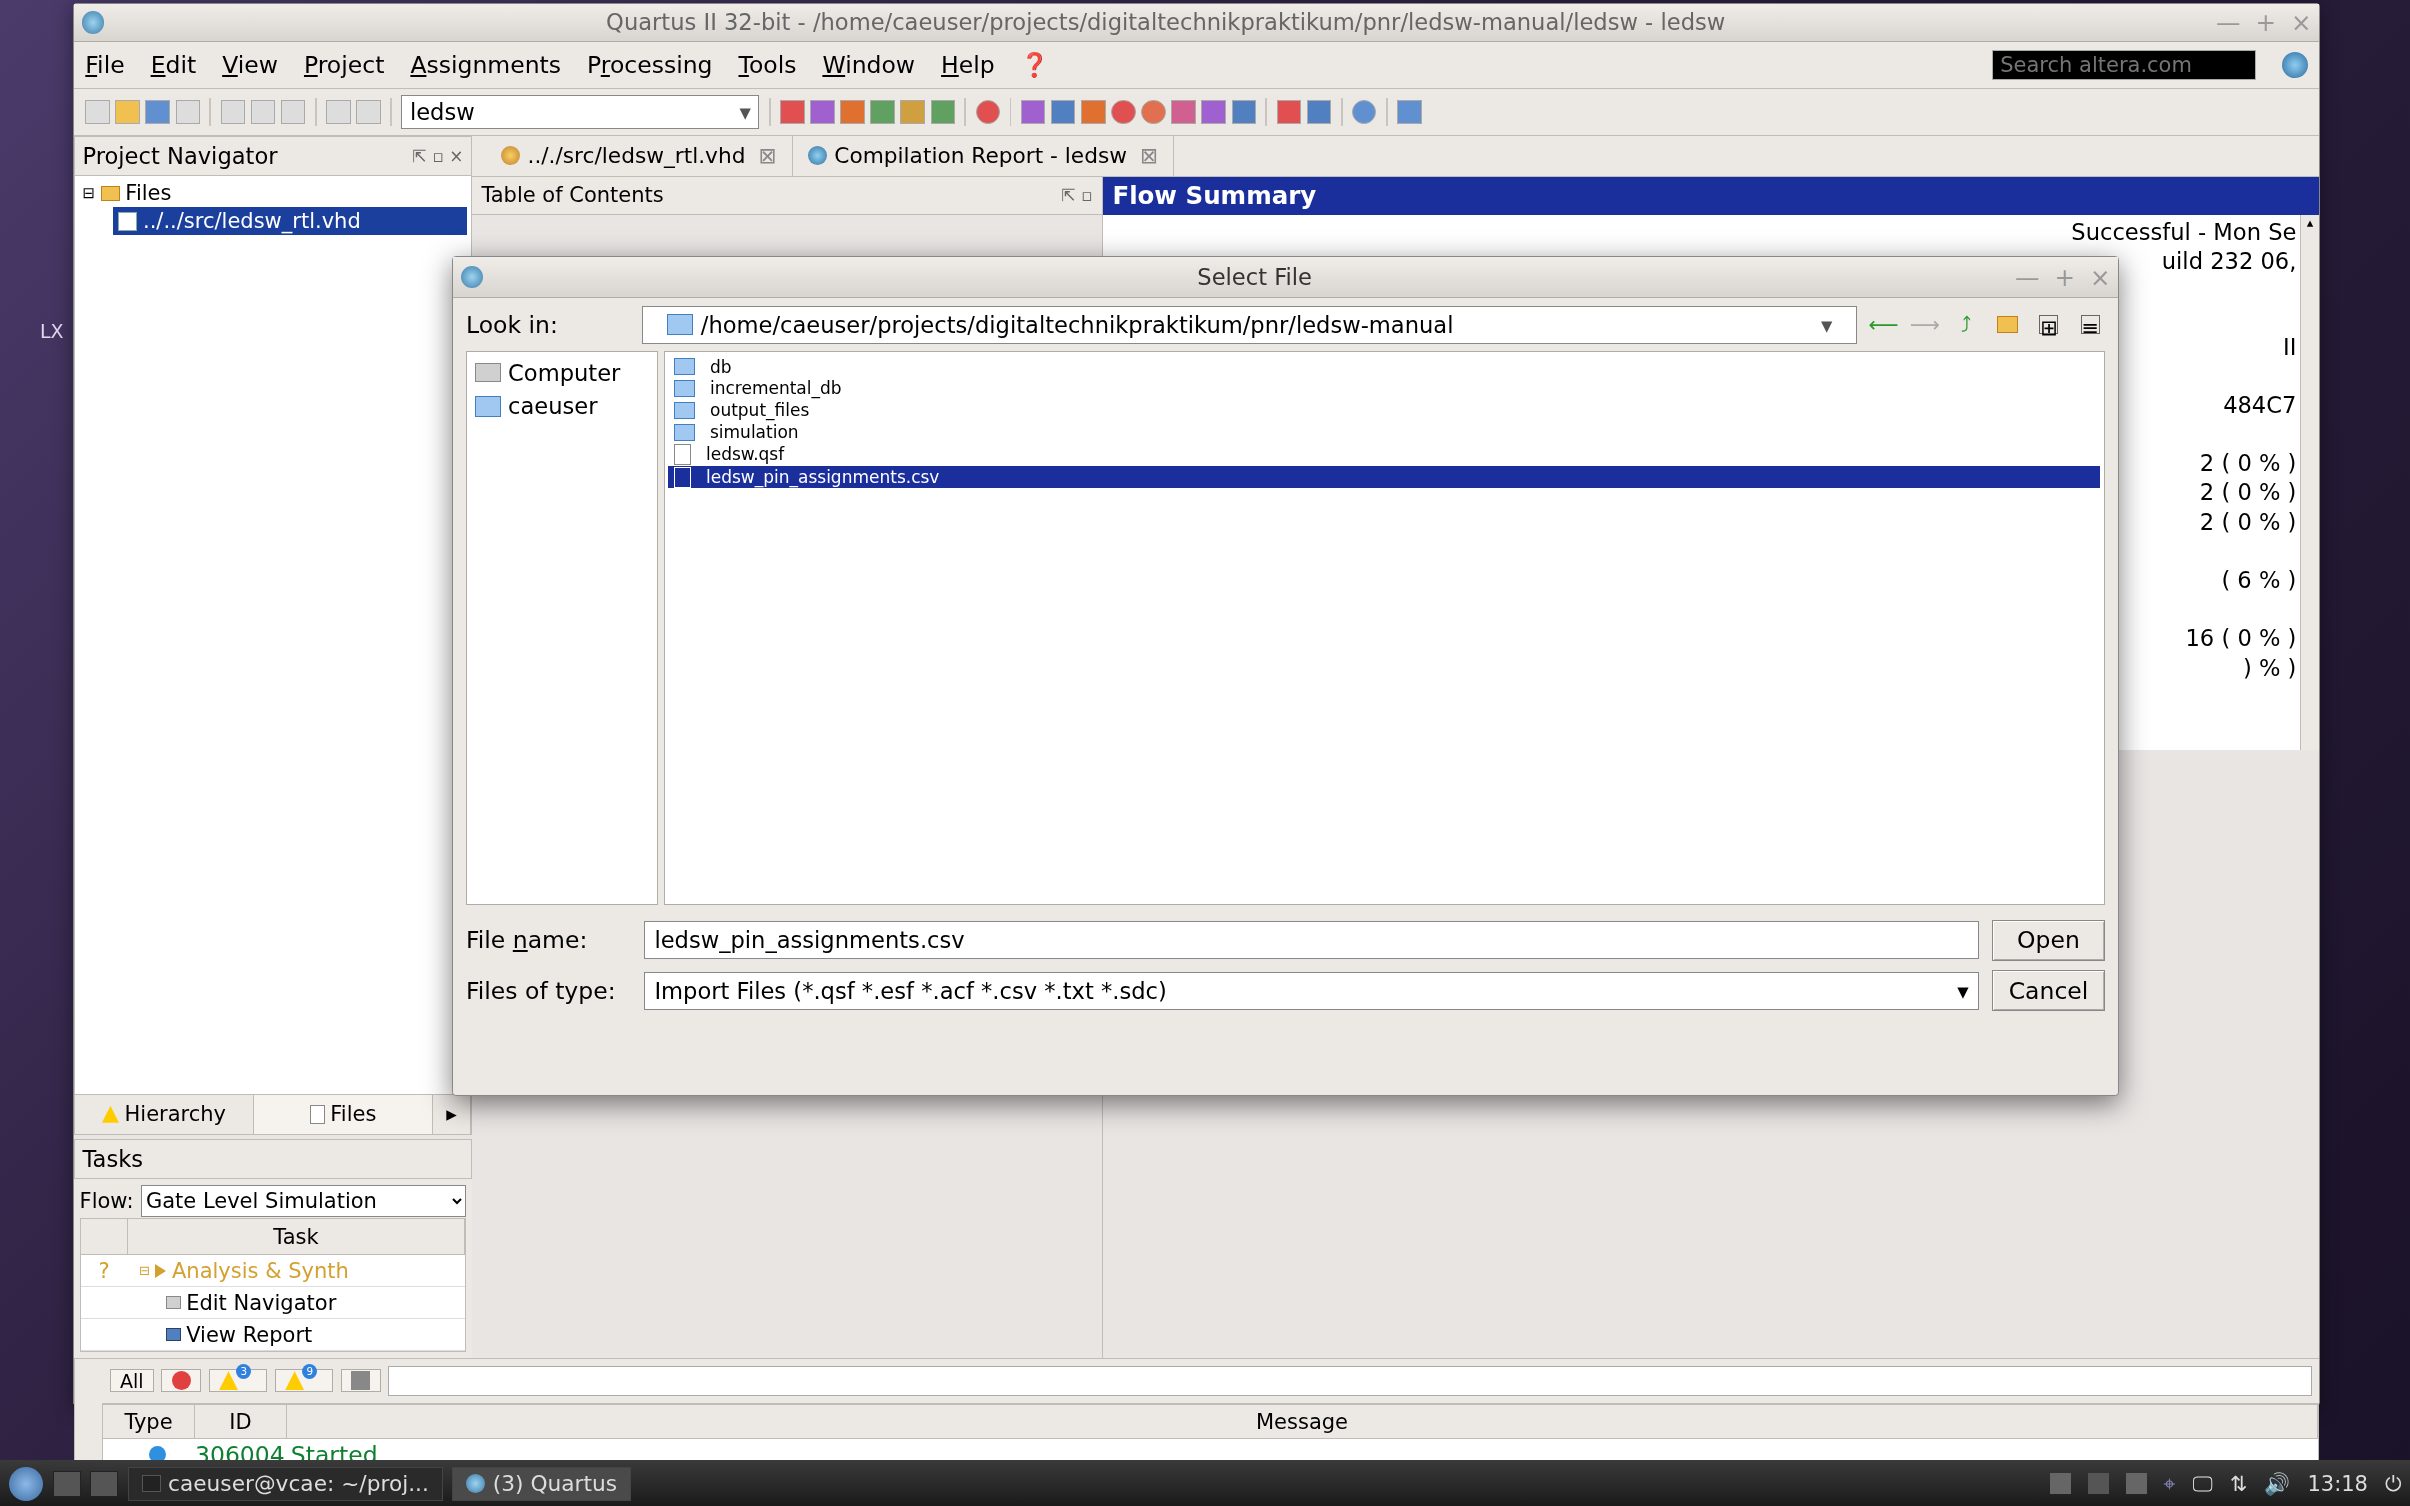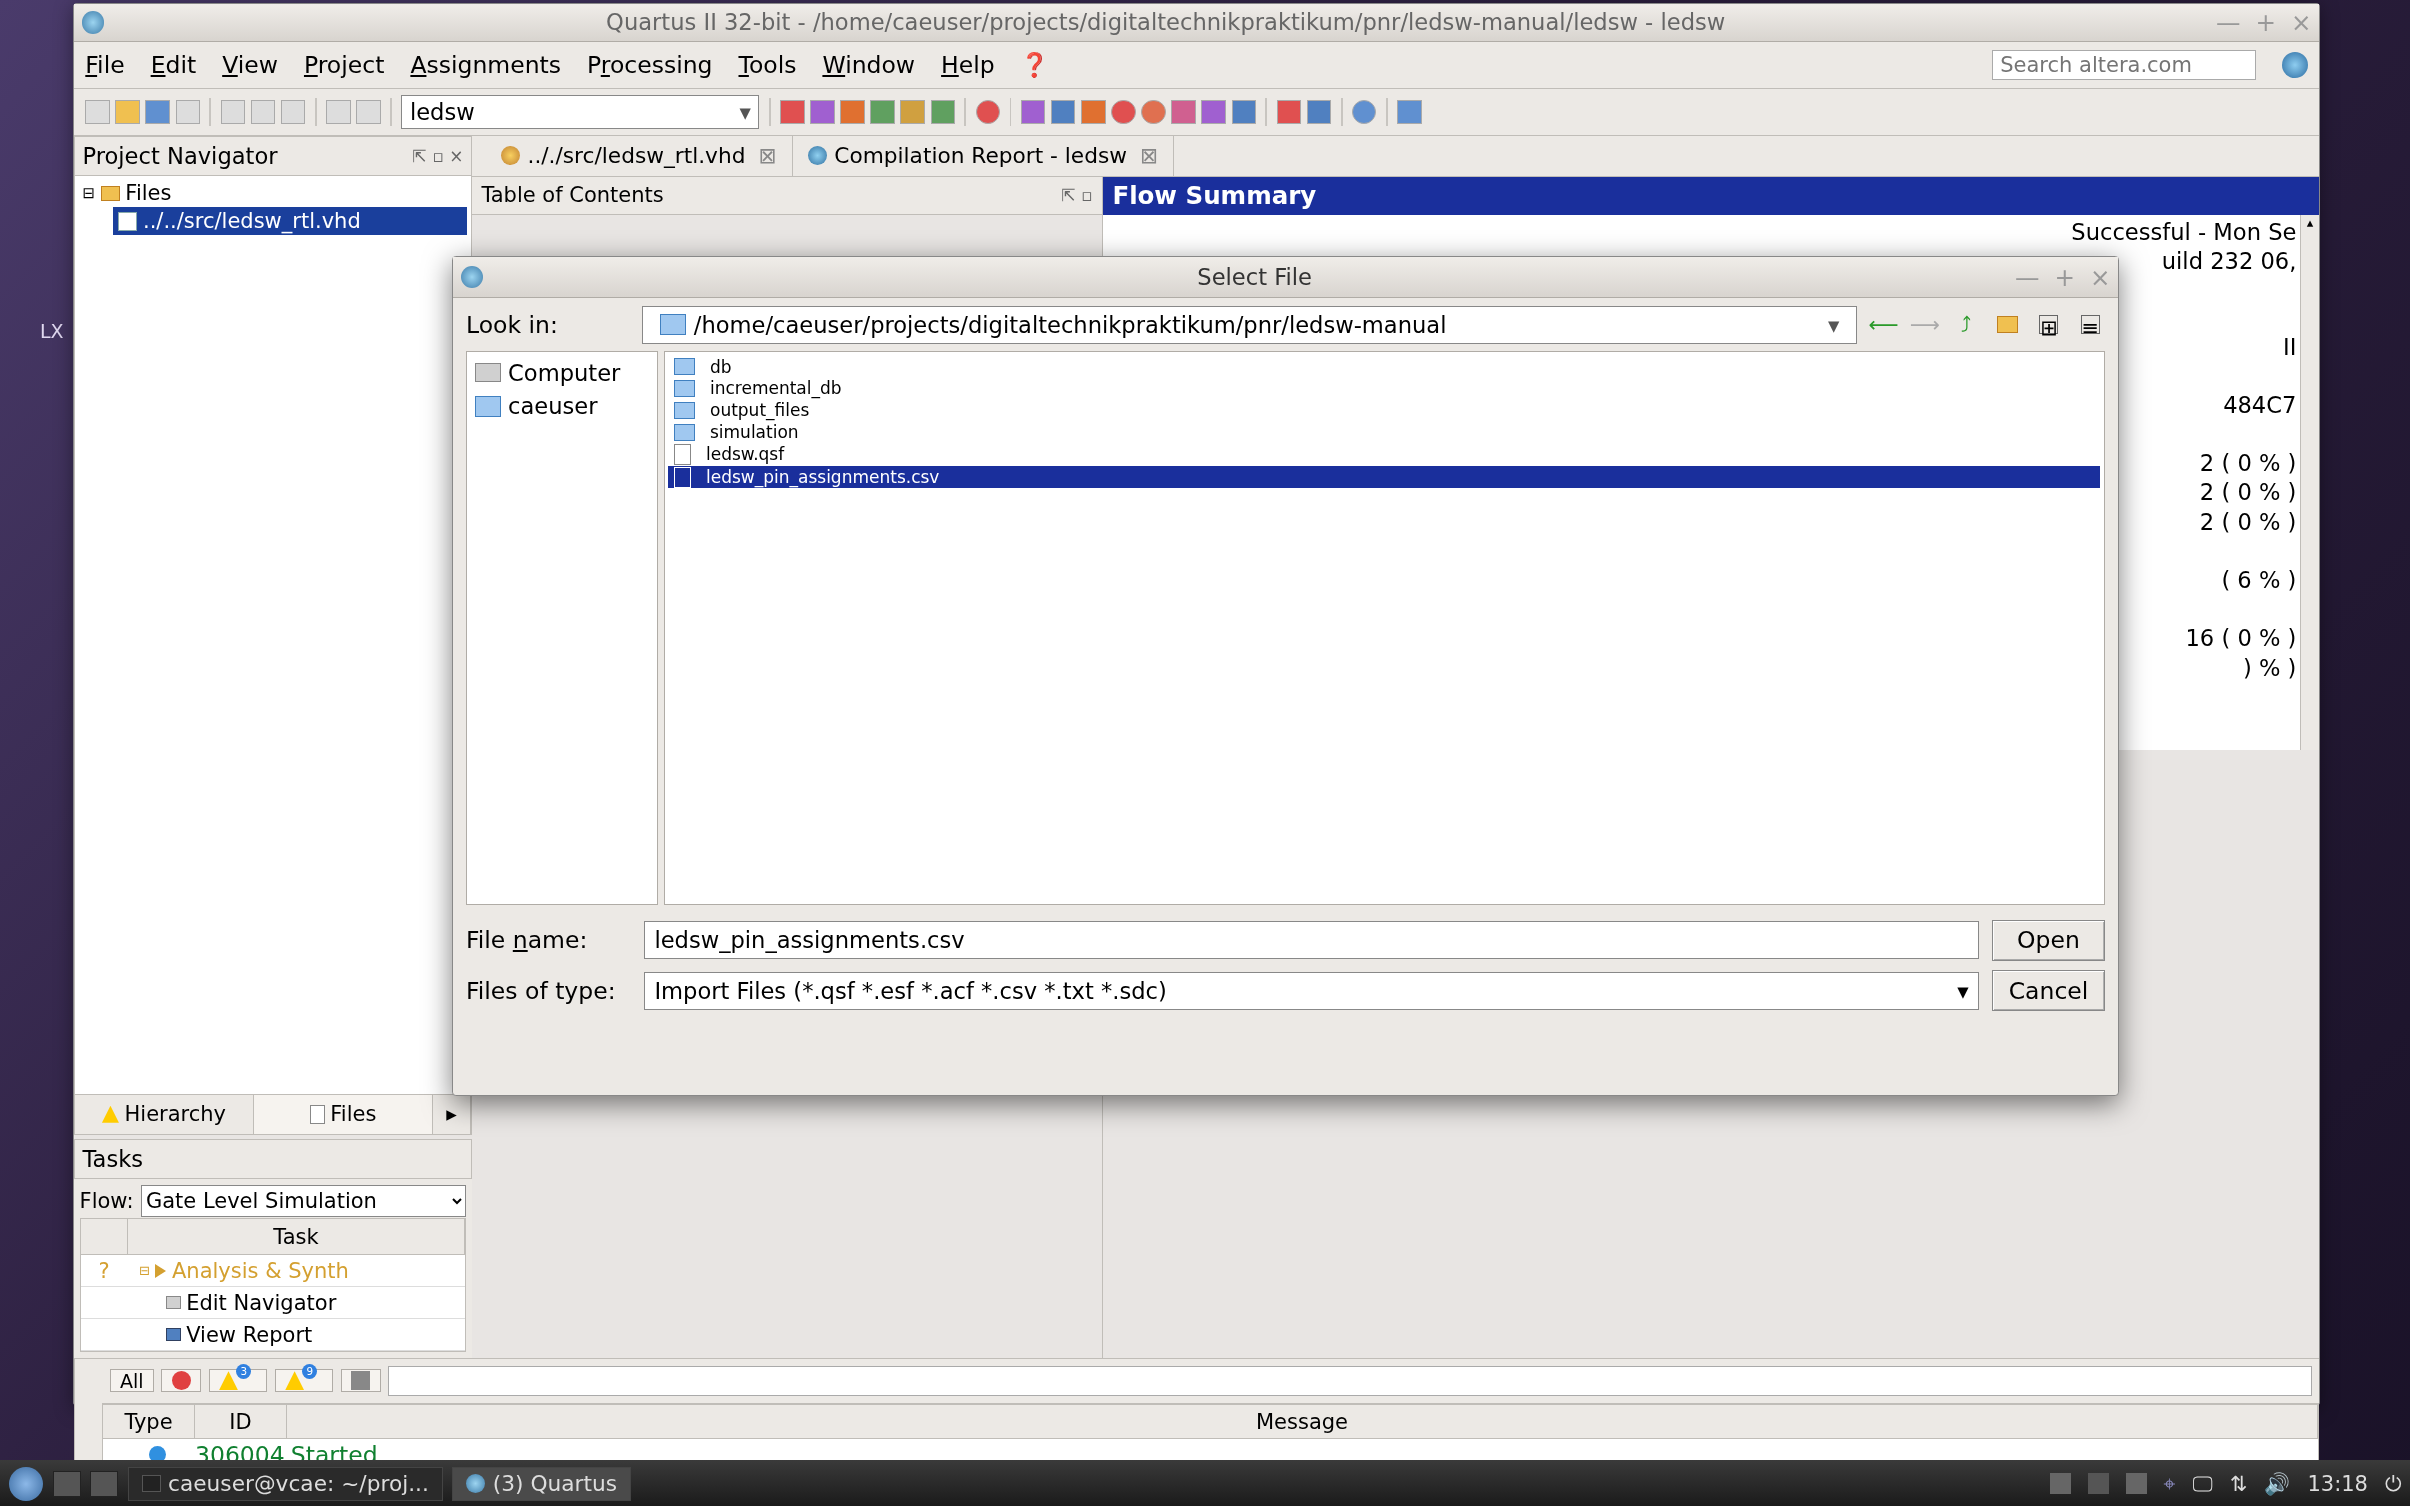--- a/index.html
+++ b/index.html
@@ -12,21 +12,21 @@
 .app-window { position: absolute; left: 73px; top: 2.8px; width: 2247px; height: 1403px; background: #e8e5e3; border: 0.9px solid #888; border-radius: 3.8px; box-shadow: 0 3.8px 19px rgba(0,0,0,.4); }
 .titlebar { height: 38px; background: linear-gradient(#f0ede9,#d8d4cf); display: flex; align-items: center; padding: 0 7.5px; color: #666; border-bottom: 0.9px solid #b0aca6; }
 .titlebar .icon { width: 22.6px; height: 22.6px; background: radial-gradient(#9cd4f0,#3b7aa8); border-radius: 50%; margin-right: 11.3px; }
 .titlebar .title { flex: 1; text-align: center; font-size: 22.6px; }
 .titlebar .controls { display: flex; gap: 15px; color: #999; font-size: 24.5px; }
 
 .menubar { height: 47px; background: #ece9e5; border-bottom: 0.9px solid #c0bdb8; display: flex; align-items: center; padding: 0 11.3px; gap: 26px; }
 .menubar span { cursor: pointer; font-size: 23.5px; }
 .menubar span u { text-decoration: underline; }
 .menubar .spacer { flex: 1; }
-.menubar .search-box { width: 264px; height: 30px; background: #ffffff; border: 0.9px solid #aaa; padding: 1.9px 7.5px; color: #888; font-size: 21px; }
+.menubar .search-box { width: 264px; height: 30px; background: #000000; border: 0.9px solid #aaa; padding: 1.9px 7.5px; color: #888; font-size: 21px; }
 .menubar .globe { width: 26px; height: 26px; background: radial-gradient(#8ecdf0,#2a6aa0); border-radius: 50%; }
 
 .toolbar { height: 47px; background: #ece9e5; border-bottom: 0.9px solid #c0bdb8; display: flex; align-items: center; padding: 0 11.3px; gap: 5.6px; }
 .toolbar .tbtn { width: 24.5px; height: 24.5px; background: #ddd; border: 0.9px solid #aaa; }
 .toolbar .sep { width: 1.9px; height: 28px; background: #c8c5c0; margin: 0 3.8px; }
 .toolbar .combo { width: 358px; height: 34px; background: #fff; border: 0.9px solid #888; padding: 1.9px 7.5px; font-size: 22.6px; display:flex; align-items:center; justify-content:space-between;}
 .toolbar .combo::after{content:"▾"; color:#555;}
 
 .main-area { display: flex; height: calc(100% - 179px); }
 
@@ -98,21 +98,21 @@
 .msg-row.info .c1,.msg-row.info .c2{color:#108030;}
 .msg-row.warn .c1,.msg-row.warn .c2{color:#108030;}
 .info-icon{width:17px;height:17px;background:#3090e0;border-radius:50%;}
 .tree-exp{width:13px;height:13px;border:0.9px solid #888;font-size:11.3px;line-height:11.3px;text-align:center;margin-right:1.9px;}
 
 
 .file-dialog { position: absolute; left: 452px; top: 256px; width: 1667px; height: 840px; background: #ece9e5; border: 0.9px solid #888; border-radius: 3.8px; box-shadow: 0 7.5px 28px rgba(0,0,0,.5); z-index: 100; }
 .file-dialog .titlebar{height:41px;}
 .fd-row { display: flex; align-items: center; padding: 7.5px 13px; gap: 11.3px; }
 .fd-row label { width: 165px; font-size: 23.5px; }
-.fd-row .path-combo { flex: 1; height: 38px; background: #fff; border: 0.9px solid #888; display: flex; align-items: center; padding: 0 17px; gap: 7.5px; font-size: 22.6px; }
+.fd-row .path-combo { flex: 1; height: 38px; background: #fff; border: 0.9px solid #888; display: flex; align-items: center; padding: 0 24px; gap: 7.5px; font-size: 22.6px; }
 .fd-row .path-combo::after{content:"▾";margin-left:auto;color:#555;}
 .fd-row .nav-btn { width: 30px; height: 30px; display:flex;align-items:center;justify-content:center;font-size:21px;}
 .nav-back{color:#2a9a2a;} .nav-fwd{color:#aaa;} .nav-up{color:#2a9a2a;}
 .nav-new{width:21px;height:17px;background:#f0c050;border:0.9px solid #c08020;}
 .nav-view{width:19px;height:19px;border:0.9px solid #666;}
 
 .fd-body { display: flex; height: 554px; padding: 0 13px; gap: 5.6px; }
 .fd-sidebar { width: 192px; background: #fff; border: 0.9px solid #b0aca6; padding: 3.8px; }
 .fd-sidebar .sitem { display: flex; align-items: center; gap: 7.5px; padding: 3.8px; font-size: 22.6px; }
 .drive-icon{width:26px;height:19px;background:#d0d0d0;border:0.9px solid #888;}

